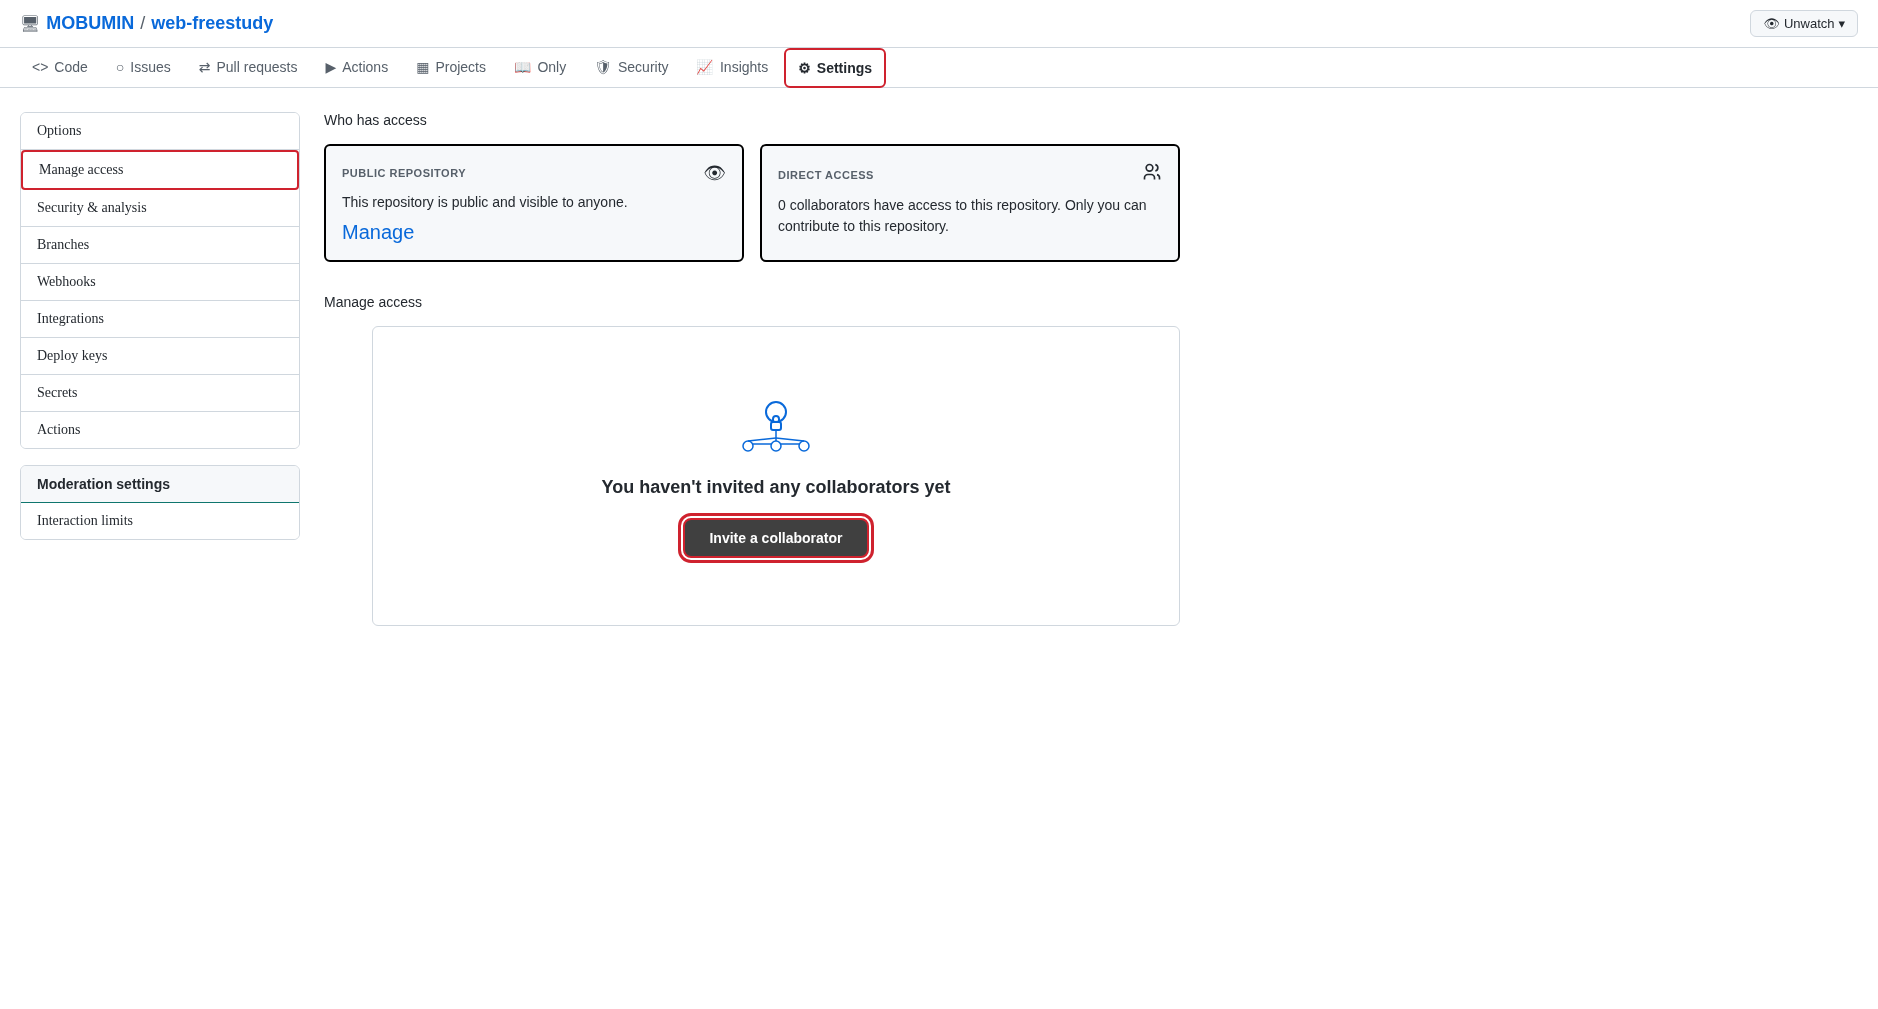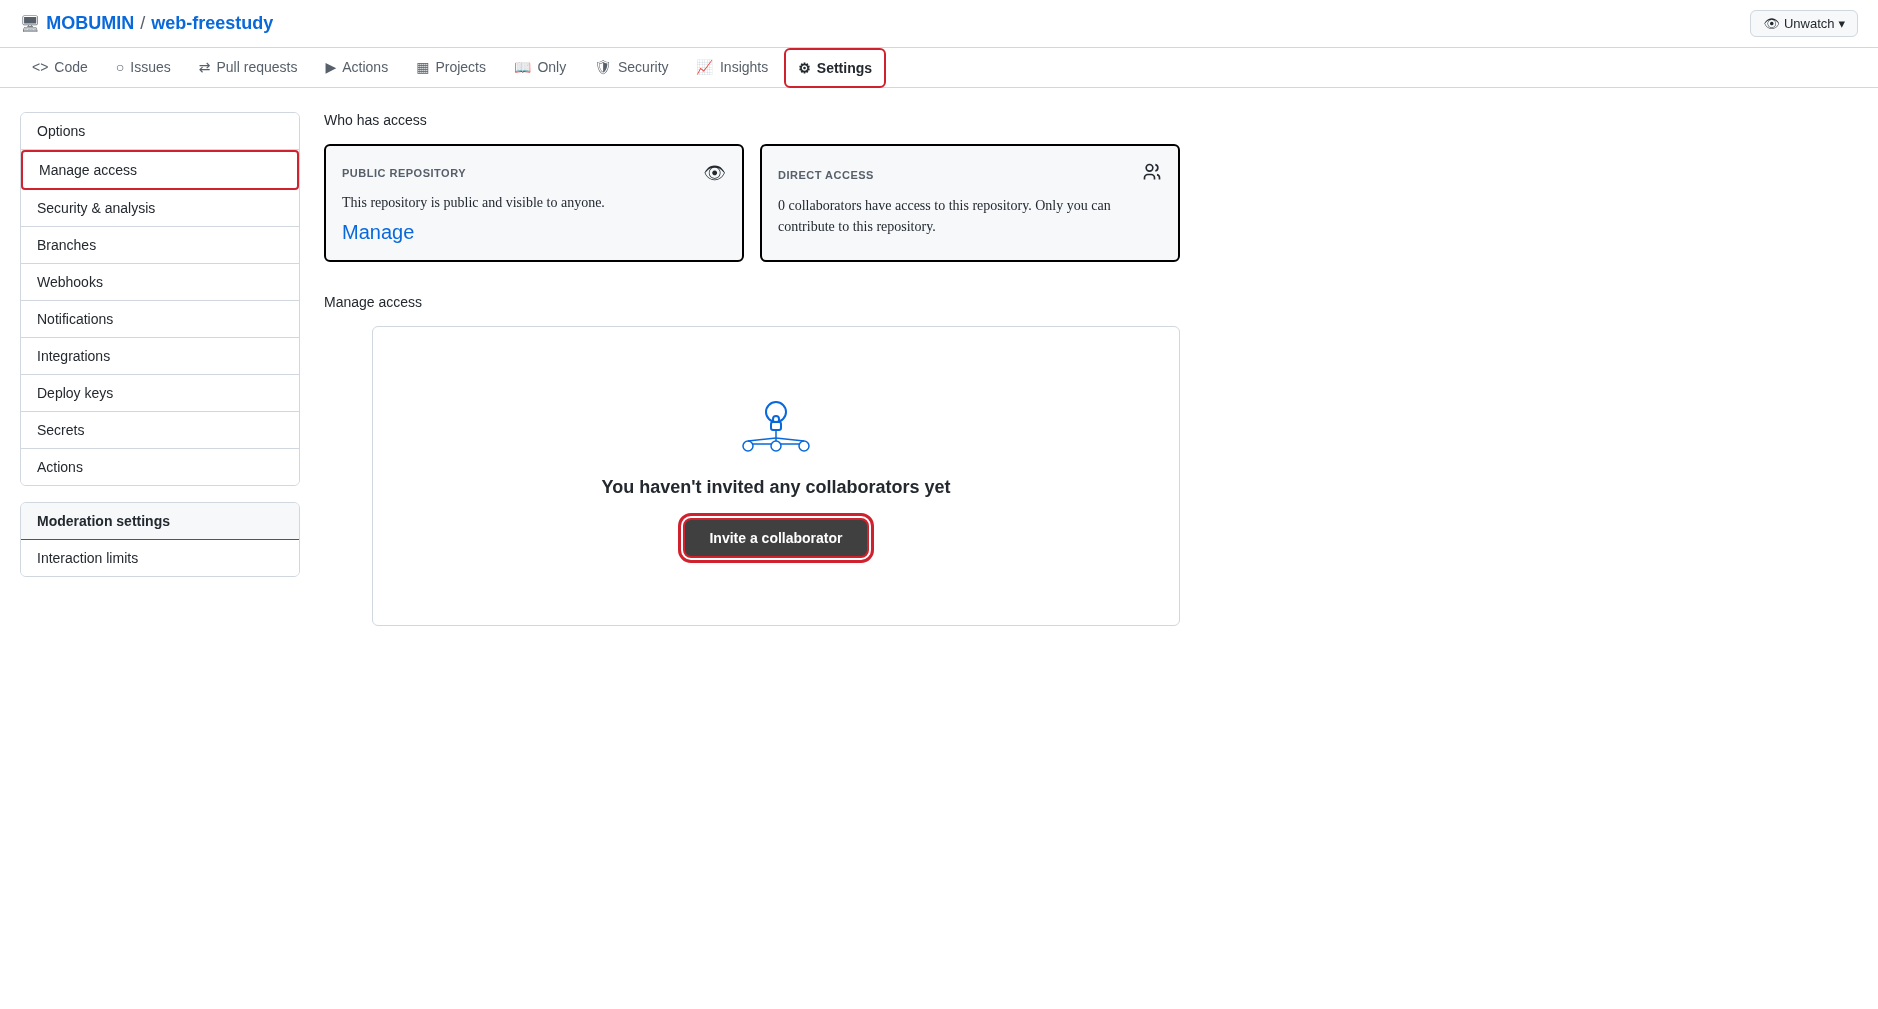--- a/index.html
+++ b/index.html
@@ -108,20 +108,21 @@
     }
     .sidebar-item {
       display: block;
       padding: 10px 16px;
       font-size: 14px;
       color: #24292f;
       text-decoration: none;
       border-bottom: 1px solid #d0d7de;
       cursor: pointer;
       background: #ffffff;
+      font-family: Liberation Serif, serif;
     }
     .sidebar-item:last-child {
       border-bottom: none;
     }
     .sidebar-item.active {
       background: #ffffff;
       border: 2px solid #cf222e;
       border-radius: 4px;
       font-weight: 500;
     }
@@ -173,21 +174,20 @@
       text-transform: uppercase;
     }
     .access-card-icon {
       font-size: 18px;
       color: #24292f;
     }
     .access-card-desc {
       font-size: 14px;
       color: #24292f;
       line-height: 1.5;
-      font-family: Liberation Serif, serif;
     }
     .access-card-link {
       color: #0969da;
       text-decoration: none;
       font-size: 20px;
       display: block;
       margin-top: 8px;
     }
 
     
@@ -294,21 +294,20 @@
 
 <div class="main-content">
 
   <aside class="sidebar">
     <div class="sidebar-section">
       <a class="sidebar-item">Options</a>
       <a class="sidebar-item active">Manage access</a>
       <a class="sidebar-item">Security &amp; analysis</a>
       <a class="sidebar-item">Branches</a>
       <a class="sidebar-item">Webhooks</a>
-      <a class="sidebar-item">Notifications</a>
       <a class="sidebar-item">Integrations</a>
       <a class="sidebar-item">Deploy keys</a>
       <a class="sidebar-item">Secrets</a>
       <a class="sidebar-item">Actions</a>
     </div>
 
     <div class="sidebar-section">
       <div class="sidebar-section-header">Moderation settings</div>
       <a class="sidebar-item">Interaction limits</a>
     </div>

